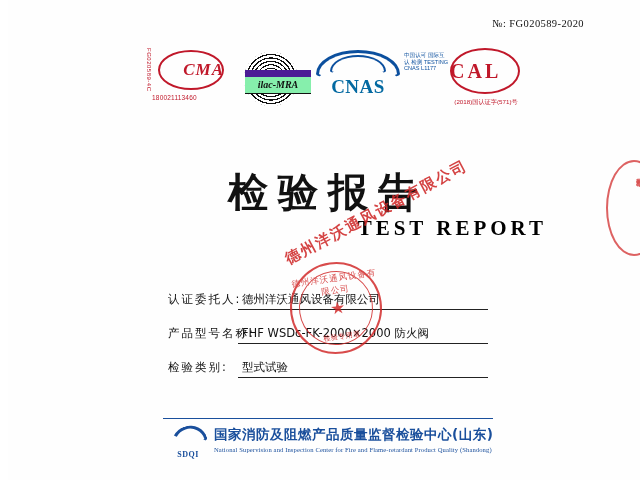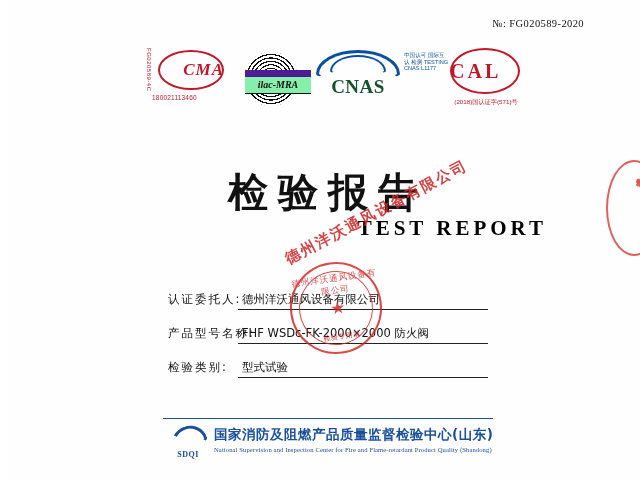--- a/index.html
+++ b/index.html
@@ -164,21 +164,21 @@
     border-radius: 50%/80% 80% 20% 20%;
     border-bottom-color: transparent;
     box-sizing: border-box;
   }
   .cnas-text {
     position: absolute;
     left: 0;
     top: 26px;
     width: 88px;
     text-align: center;
-    color: #14532d;
+    color: #0369a1;
     font-size: 19px;
     font-weight: bold;
     letter-spacing: 0.5px;
     font-family: "Liberation Serif", serif;
   }
   .cnas-side {
     position: absolute;
     left: 90px;
     top: 2px;
     font-size: 5.6px;

